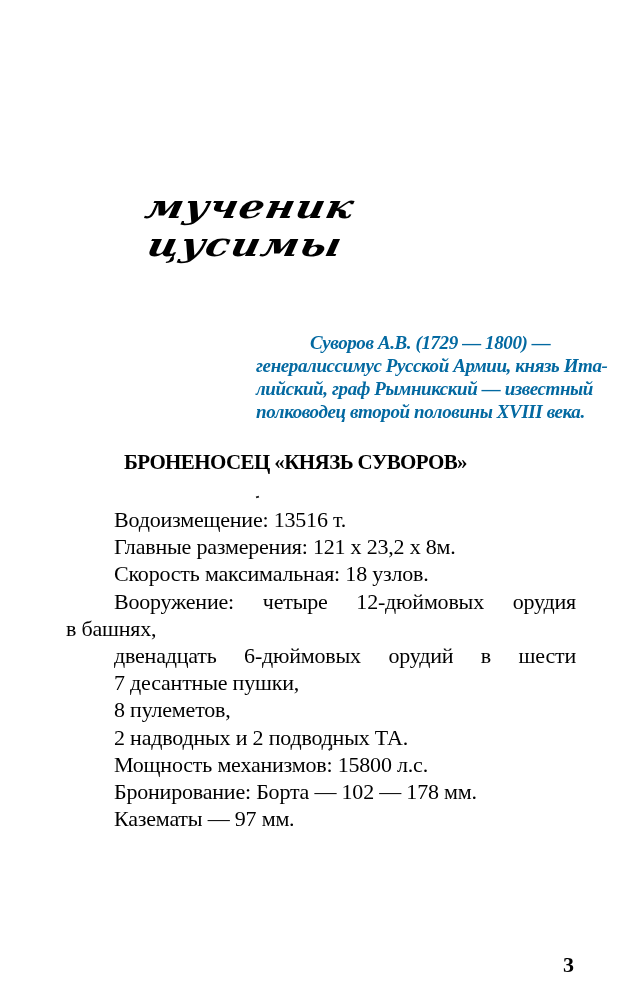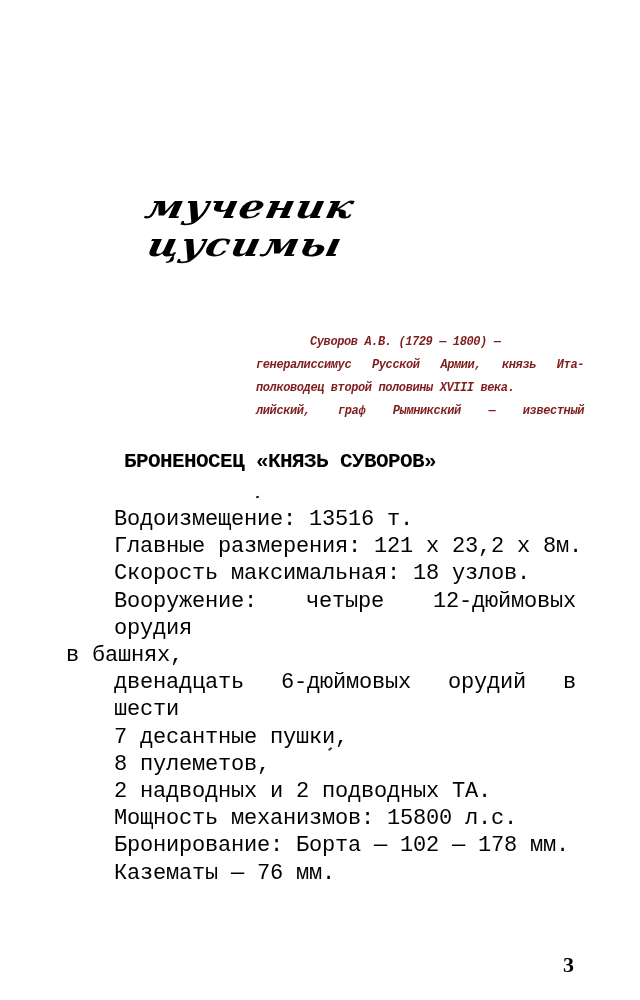--- a/index.html
+++ b/index.html
@@ -35,36 +35,36 @@
       transform-origin: left top;
       color: #000;
     }
     .title .line { display: block; white-space: nowrap; }
     .title .line2 { padding-left: 10px; }
     .epigraph {
       position: absolute;
       left: 256px;
       top: 331px;
       width: 328px;
-      font-family: Liberation Mono, monospace;
+      font-family: Liberation Serif, serif;
       font-style: italic;
       font-weight: bold;
-      font-size: 12px;
+      font-size: 19px;
       line-height: 23px;
       letter-spacing: -0.4px;
-      color: #7f1d1d;
+      color: #0369a1;
     }
     .epigraph .ep-line { display: block; white-space: nowrap; }
     .epigraph .ep-first { padding-left: 54px; }
     .epigraph .justify { text-align: justify; text-align-last: justify; }
     .heading {
       position: absolute;
       left: 124px;
       top: 450px;
-      font-family: Liberation Mono, monospace;
+      font-family: Liberation Serif, serif;
       font-weight: bold;
       font-size: 21px;
       letter-spacing: -0.6px;
       color: #000;
       white-space: nowrap;
     }
     .stray-dot {
       position: absolute;
       left: 256px;
       top: 496px;
@@ -86,21 +86,21 @@
       position: absolute;
       left: 66px;
       top: 506px;
       width: 510px;
       font-family: "Liberation Serif", serif;
       font-size: 22px;
       line-height: 27.2px;
       letter-spacing: -0.2px;
       color: #000;
     }
-    .specs .row { display: block; white-space: nowrap; font-family: Liberation Mono, monospace; }
+    .specs .row { display: block; white-space: nowrap; }
     .specs .indent { padding-left: 48px; }
     .specs .justify {
       text-align: justify;
       text-align-last: justify;
       white-space: normal;
     }
     .page-number {
       position: absolute;
       left: 563px;
       top: 952px;
@@ -116,40 +116,40 @@
 <div class="page">
 
   <div class="title">
     <span class="line line1">мученик</span>
     <span class="line line2">цусимы</span>
   </div>
 
   <div class="epigraph">
     <span class="ep-line ep-first">Суворов А.В. (1729 — 1800) —</span>
     <span class="ep-line justify">генералиссимус Русской Армии, князь Ита-</span>
+    <span class="ep-line justify">лийский, граф Рымникский — известный</span>
     <span class="ep-line">полководец  второй половины XVIII века.</span>
-    <span class="ep-line justify">лийский, граф Рымникский — известный</span>
   </div>
 
   <div class="heading">БРОНЕНОСЕЦ «КНЯЗЬ СУВОРОВ»</div>
 
   <div class="stray-dot"></div>
 
   <div class="specs">
     <span class="row indent">Водоизмещение: 13516 т.</span>
     <span class="row indent">Главные размерения: 121 х 23,2 х 8м.</span>
     <span class="row indent">Скорость максимальная: 18 узлов.</span>
     <span class="row indent justify">Вооружение: четыре 12-дюймовых орудия</span>
     <span class="row">в башнях,</span>
     <span class="row indent justify">двенадцать 6-дюймовых орудий в шести</span>
     <span class="row indent">7 десантные пушки,</span>
     <span class="row indent">8 пулеметов,</span>
     <span class="row indent">2 надводных и 2 подводных ТА.</span>
     <span class="row indent">Мощность механизмов: 15800 л.с.</span>
     <span class="row indent">Бронирование: Борта — 102 — 178 мм.</span>
-    <span class="row indent">Казематы — 76 мм.</span>
+    <span class="row indent">Казематы — 97 мм.</span>
   </div>
 
   <div class="stray-tick"></div>
 
   <div class="page-number">3</div>
 
 </div>
 
 </body></html>

